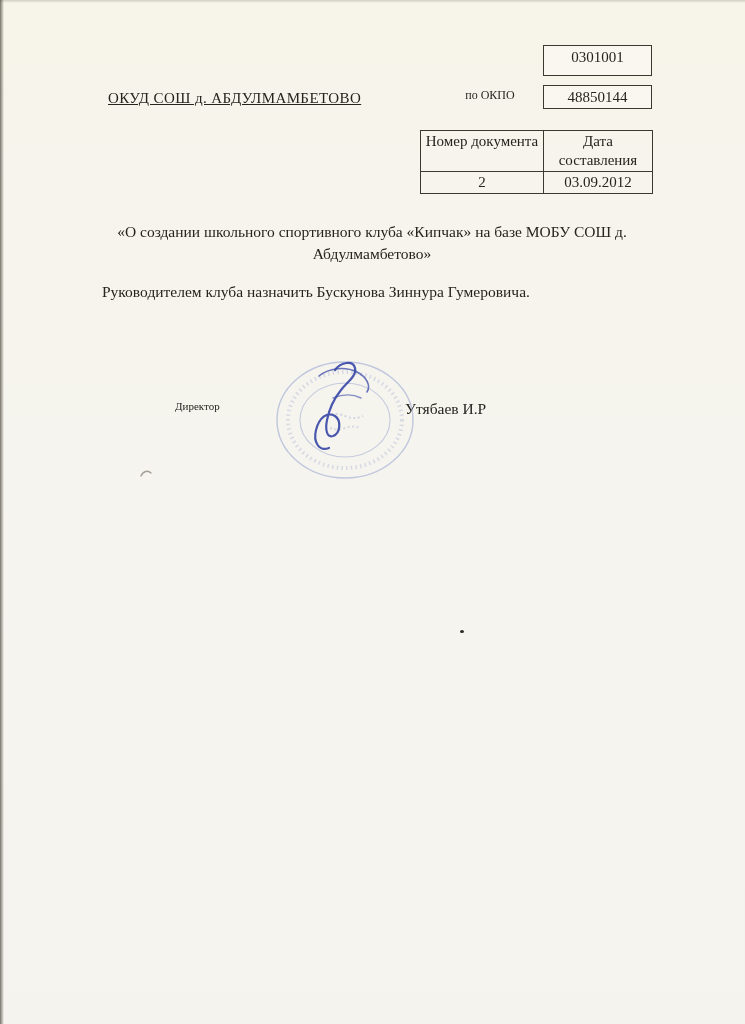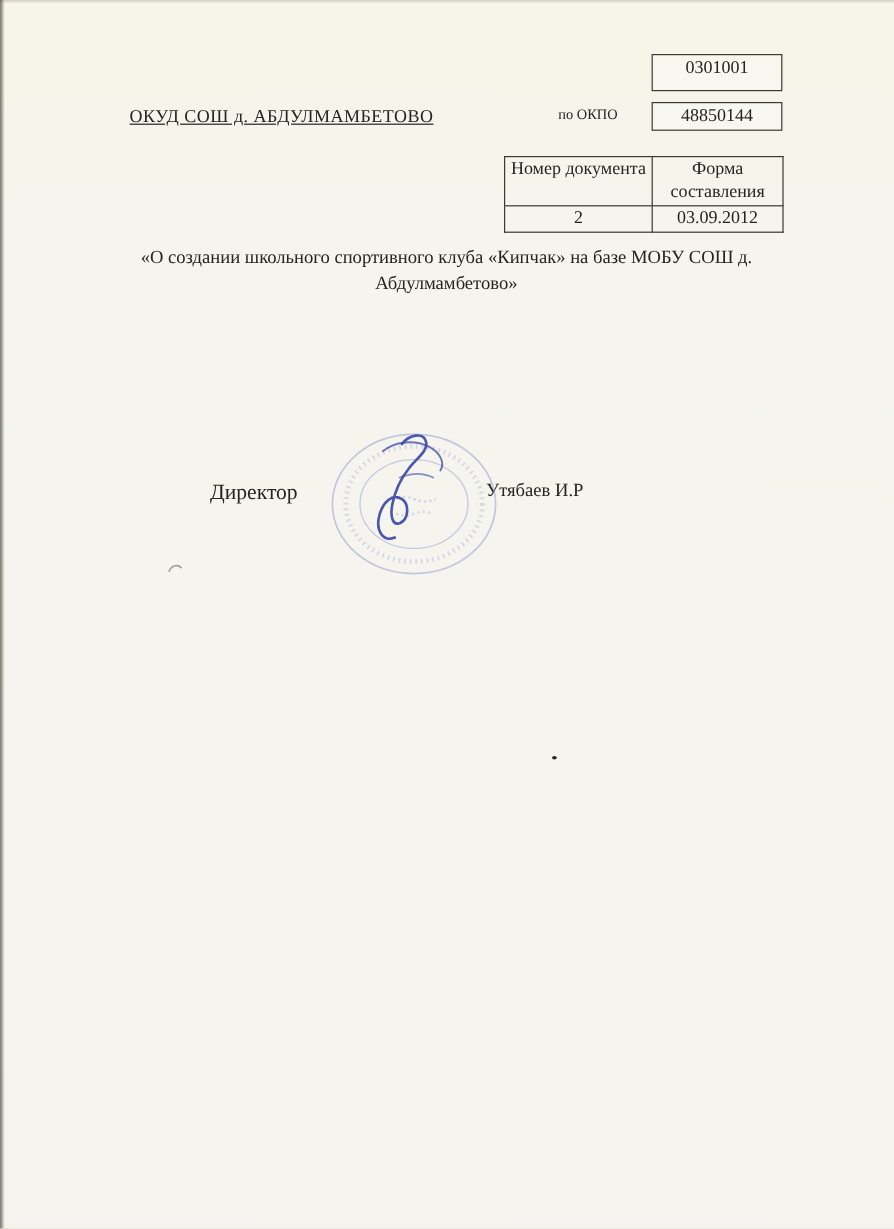--- a/index.html
+++ b/index.html
@@ -48,32 +48,32 @@
   }
   table.doc-table th, table.doc-table td {
     border:1px solid #3c392f; text-align:center; font-weight:normal;
     vertical-align:top; line-height:19px; padding:1px 2px;
   }
   th.col-number { width:123px; height:40px; }
   th.col-date   { width:109px; height:40px; }
   td.cell-value { height:21px; line-height:18px; }
 
   .title {
-    position:absolute; left:72px; top:204px; width:600px;
+    position:absolute; left:72px; top:221px; width:600px;
     text-align:center; font-size:15.5px; line-height:22px;
   }
 
   .body-text {
     position:absolute; left:88px; top:281px; width:578px;
     font-size:15.5px; line-height:22px;
   }
   .body-text p.p1 { text-indent:26px; }
   .body-text p.p2 { text-indent:14px; }
 
-  .sig-role { position:absolute; left:175px; top:400px; font-size:18px; }
+  .sig-role { position:absolute; left:175px; top:400px; font-size:11px; }
   .sig-name { position:absolute; left:405px; top:400px; font-size:15.5px; }
 
   .stamp { position:absolute; left:272px; top:358px; width:146px; height:124px; opacity:.85; }
   .signature { position:absolute; left:283px; top:358px; width:118px; height:104px; }
   .stray-mark { position:absolute; left:140px; top:469px; width:12px; height:10px; opacity:.75; }
   .ink-dot {
     position:absolute; left:460px; top:630px; width:4px; height:3px;
     background:#2b2822; border-radius:50%;
   }
 </style>
@@ -88,32 +88,33 @@
 
   <div class="code-box okud-box">0301001</div>
 
   <div class="okpo-label">по ОКПО</div>
   <div class="code-box okpo-box">48850144</div>
 
   <table class="doc-table">
     <tbody>
         <tr>
       <th class="col-number">Номер документа</th>
-      <th class="col-date">Форма составления</th>
+      <th class="col-date">Дата составления</th>
     </tr>
     <tr>
       <td class="cell-value">2</td>
       <td class="cell-value">03.09.2012</td>
     </tr>
   </tbody>
     </table>
 
   <div class="title">«О  создании школьного спортивного клуба «Кипчак» на базе МОБУ СОШ д. Абдулмамбетово»</div>
 
   <div class="body-text">
+    <p class="p2">Руководителем клуба назначить Бускунова Зиннура Гумеровича.</p>
   </div>
 
   <div class="sig-role">Директор</div>
   <div class="sig-name">Утябаев И.Р</div>
 
   <svg class="stamp" viewBox="0 0 146 124">
     <ellipse cx="73" cy="62" rx="68" ry="58" fill="none" stroke="#8c9bce" stroke-width="1.4" opacity="0.6"></ellipse>
     <ellipse cx="73" cy="62" rx="45" ry="37" fill="none" stroke="#8c9bce" stroke-width="1.1" opacity="0.55"></ellipse>
     <ellipse cx="73" cy="62" rx="57" ry="48" fill="none" stroke="#8c9bce" stroke-width="4" stroke-dasharray="1.5 3.2" opacity="0.35"></ellipse>
     <path d="M55,58 q9,-4 18,0 q9,4 18,0" fill="none" stroke="#8c9bce" stroke-width="2" stroke-dasharray="2 2.5" opacity="0.4"></path>

